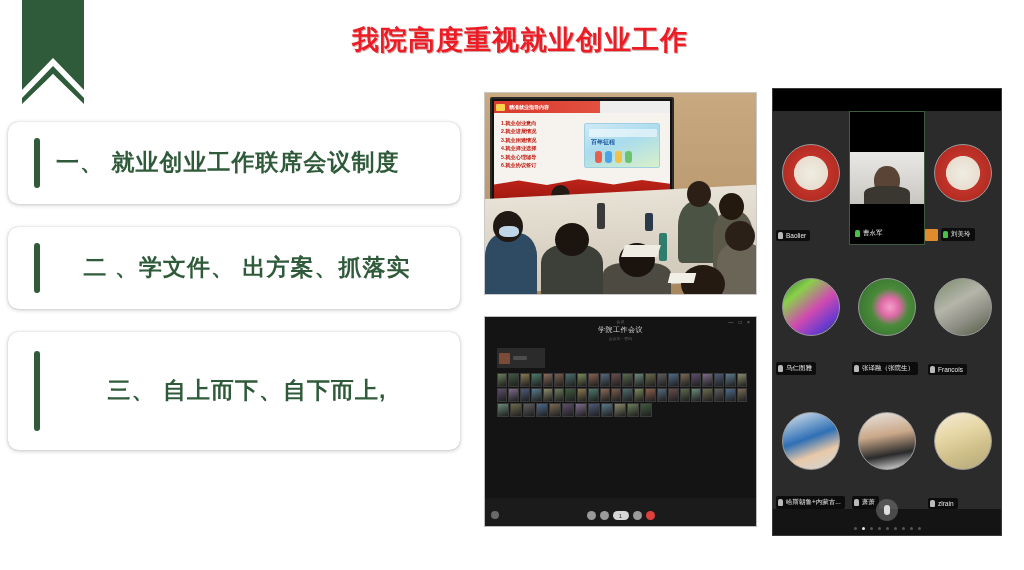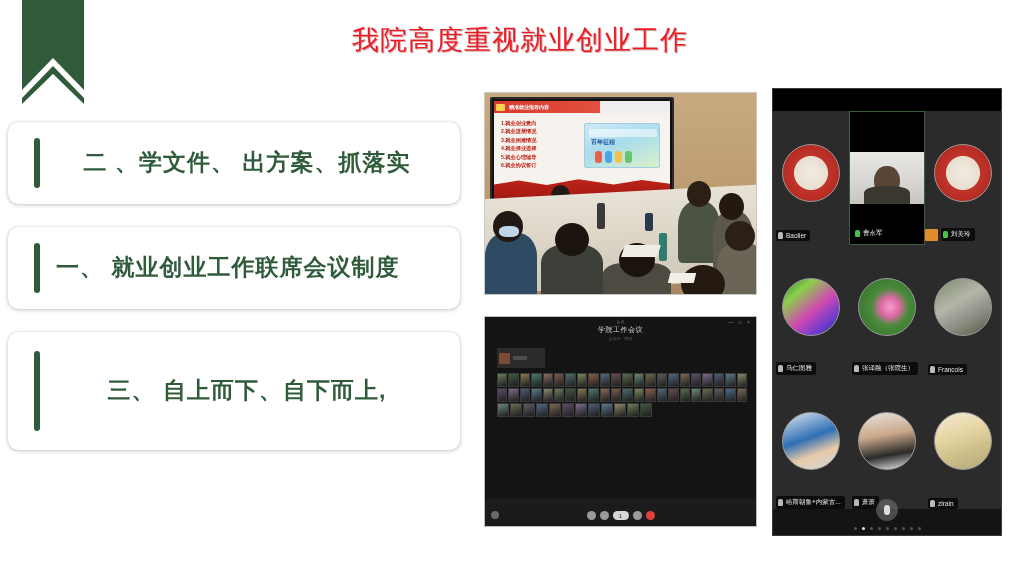--- a/index.html
+++ b/index.html
@@ -12,21 +12,21 @@
   .slide { position: relative; width: 1024px; height: 570px; background: #fff; }
 
   
   .ribbon { position: absolute; left: 22px; top: -2px; width: 62px; height: 110px; }
   .ribbon svg { display: block; }
 
   
   .title {
     position: absolute; left: 150px; top: 22px; width: 740px;
     text-align: center;
-    font-size: 27px; font-weight: normal; letter-spacing: 1px;
+    font-size: 27px; font-weight: bold; letter-spacing: 1px;
     color: #ED1C24;
     text-shadow: 1px 1px 0 rgba(120,0,0,0.35);
     white-space: nowrap;
   }
 
   
   .cards { position: absolute; left: 8px; top: 122px; width: 452px; }
   .card {
     position: relative;
     background: #ffffff;
@@ -185,28 +185,28 @@
       <path d="M0 0 H62 V110 L31 76 L0 110 Z" fill="#2F5B3A"></path>
       <path d="M31 68 L62 100 V92 L31 60 L0 92 V100 Z" fill="#ffffff"></path>
       <path d="M31 82 L62 112 V106 L31 76 L0 106 V112 Z" fill="#ffffff"></path>
     </svg>
   </div>
 
   <div class="title">我院高度重视就业创业工作</div>
 
   <div class="cards">
 
+    <div class="card card1">
+      <div class="accent"></div>
+      <div class="card-text">一、  就业创业工作联席会议制度</div>
+    </div>
+
     <div class="card card2">
       <div class="accent"></div>
       <div class="card-text">二 、学文件、 出方案、抓落实</div>
-    </div>
-
-    <div class="card card1">
-      <div class="accent"></div>
-      <div class="card-text">一、  就业创业工作联席会议制度</div>
     </div>
 
     <div class="card card3">
       <div class="accent"></div>
       <div class="card-text">
         <span class="line1">三、 自上而下、自下而上,</span>
       </div>
     </div>
   </div>
 

